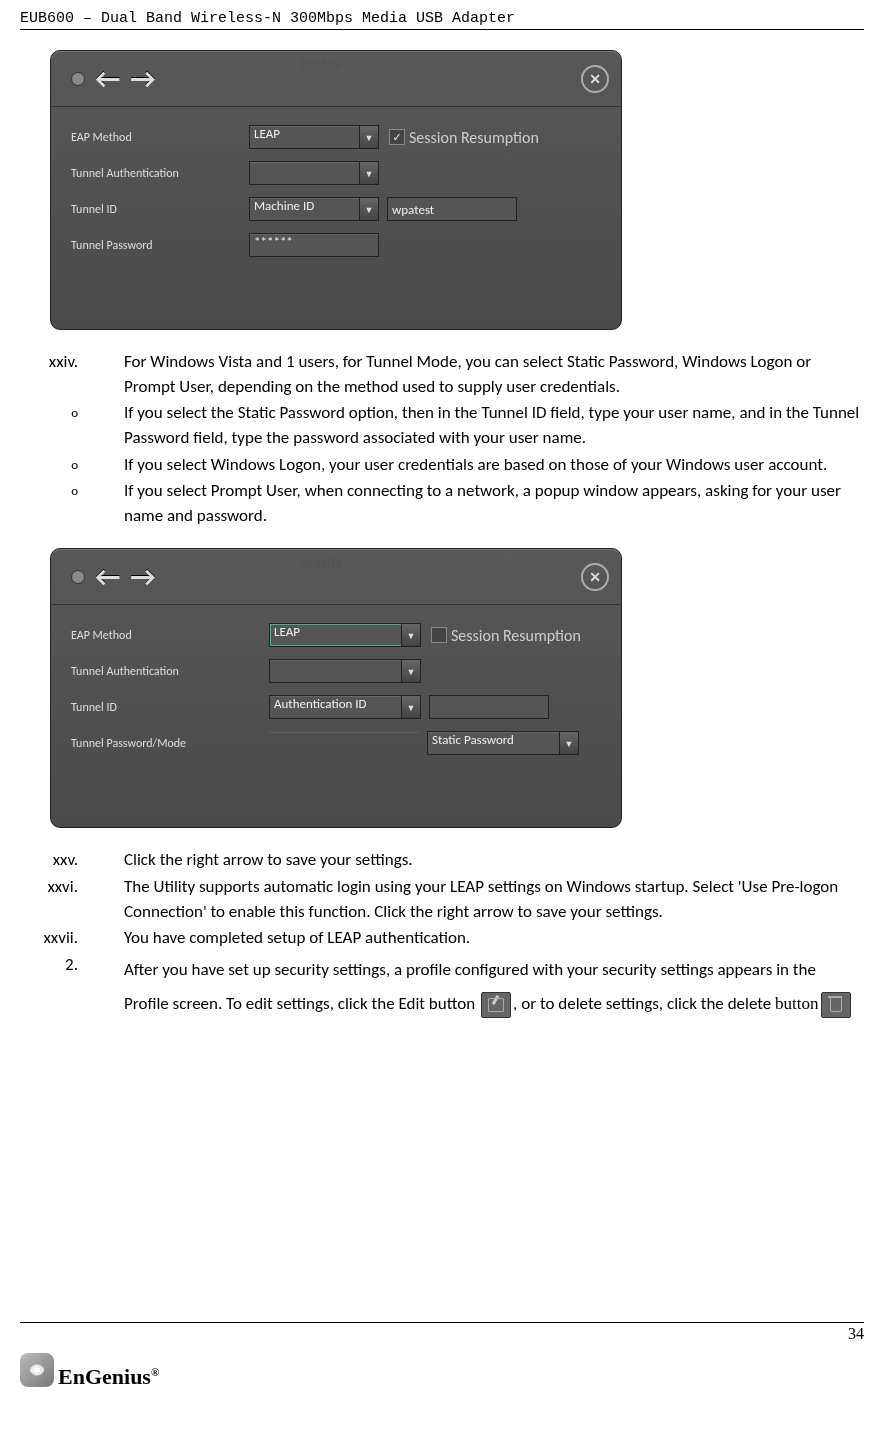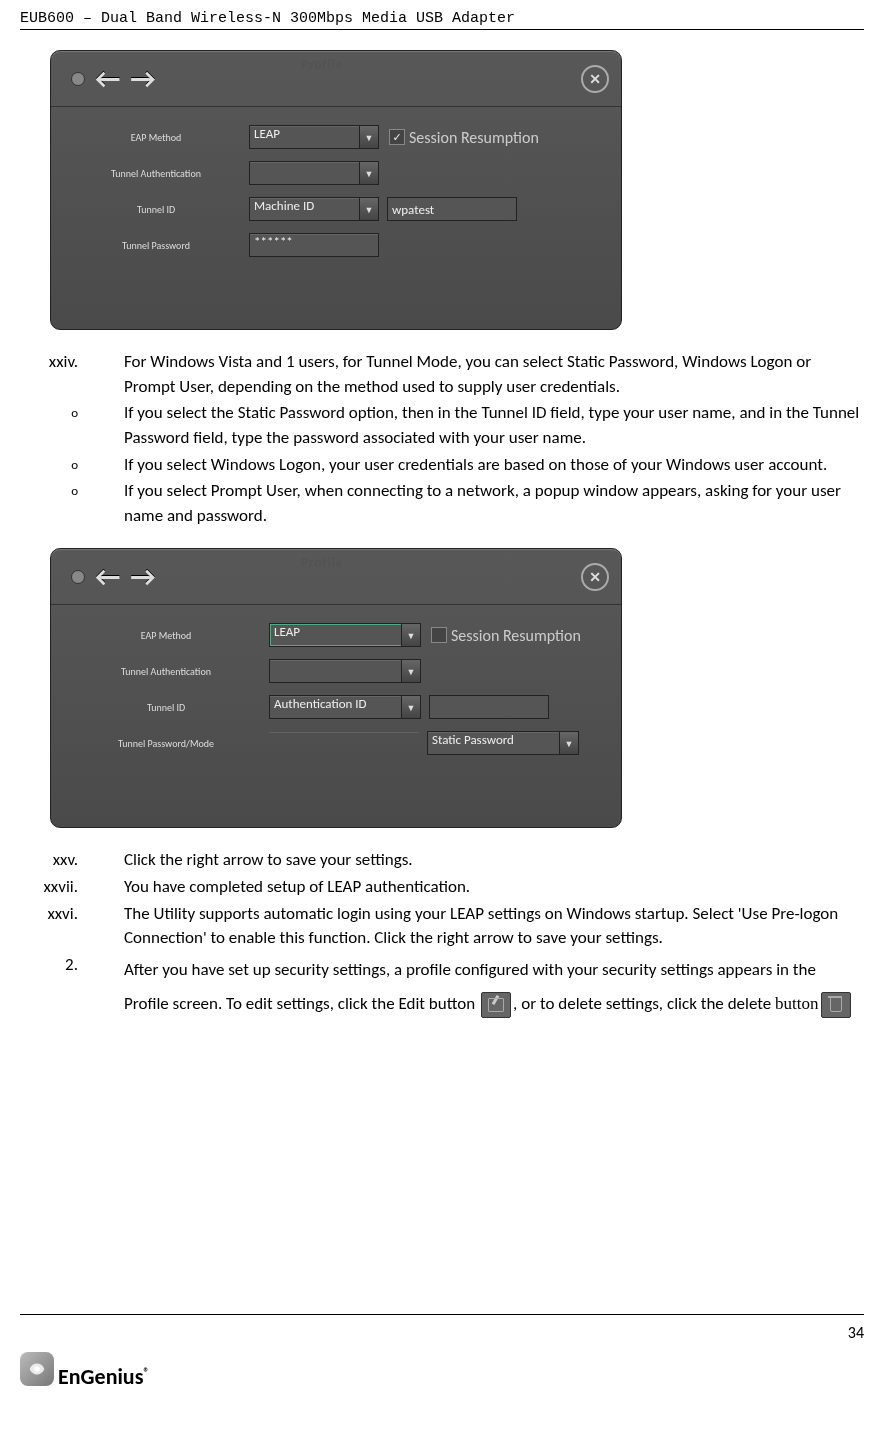--- a/index.html
+++ b/index.html
@@ -69,24 +69,24 @@
     padding: 16px 20px 10px 20px;
   }
   .field-row {
     display:flex;
     align-items:center;
     margin-bottom:8px;
     height:28px;
   }
   .field-label {
     width: 170px;
-    text-align:center;
+    text-align:left;
     padding-right:8px;
     color:#ddd;
-    font-size:10px;
+    font-size:12px;
   }
   .field-label.wider { width:190px; }
   .dd {
     width:120px; height:22px;
     background:#555;
     border:1px solid #222;
     display:flex;align-items:flex-start;
     padding:0 4px;
     color:#eee;
     font-size:13px;
@@ -135,21 +135,22 @@
     padding-right:16px;
     flex-shrink:0;
   }
   .marker.sub { font-size:13px; padding-top:3px;}
   .body-text { flex:1; }
   .footer {
     position:absolute;
     bottom:30px;
     left:20px;right:20px;
     border-top:1px solid #000;
-    padding-top:8px;
+    padding-top:2px;
+    font-family:Liberation Serif, serif;
   }
   .page-num {
     text-align:right;font-size:16px;
   }
   .logo {
     display:flex;align-items:center;
     margin-top:6px;
   }
   .logo-mark {
     width:34px;height:34px;border-radius:8px;
@@ -297,26 +298,26 @@
       </div>
     </div>
   </div>
 
   <div class="list">
     <div class="list-item">
       <div class="marker">xxv.</div>
       <div class="body-text">Click the right arrow to save your settings.</div>
     </div>
     <div class="list-item">
+      <div class="marker">xxvi.</div>
+      <div class="body-text">The Utility supports automatic login using your LEAP settings on Windows startup. Select 'Use Pre-logon Connection' to enable this function. Click the right arrow to save your settings.</div>
+    </div>
+    <div class="list-item">
       <div class="marker">xxvii.</div>
       <div class="body-text">You have completed setup of LEAP authentication.</div>
-    </div>
-    <div class="list-item">
-      <div class="marker">xxvi.</div>
-      <div class="body-text">The Utility supports automatic login using your LEAP settings on Windows startup. Select 'Use Pre-logon Connection' to enable this function. Click the right arrow to save your settings.</div>
     </div>
     <div class="list-item">
       <div class="marker">2.</div>
       <div class="body-text" style="line-height:2;">
         <span>After you have set up security settings, a profile configured with your security settings appears in the Profile screen. To edit settings, click the Edit button </span>
         <span class="inline-icon edit"></span><span>, or to delete settings, click the delete </span><span class="serif">button</span><span class="inline-icon delete"></span>
       </div>
     </div>
   </div>
 

